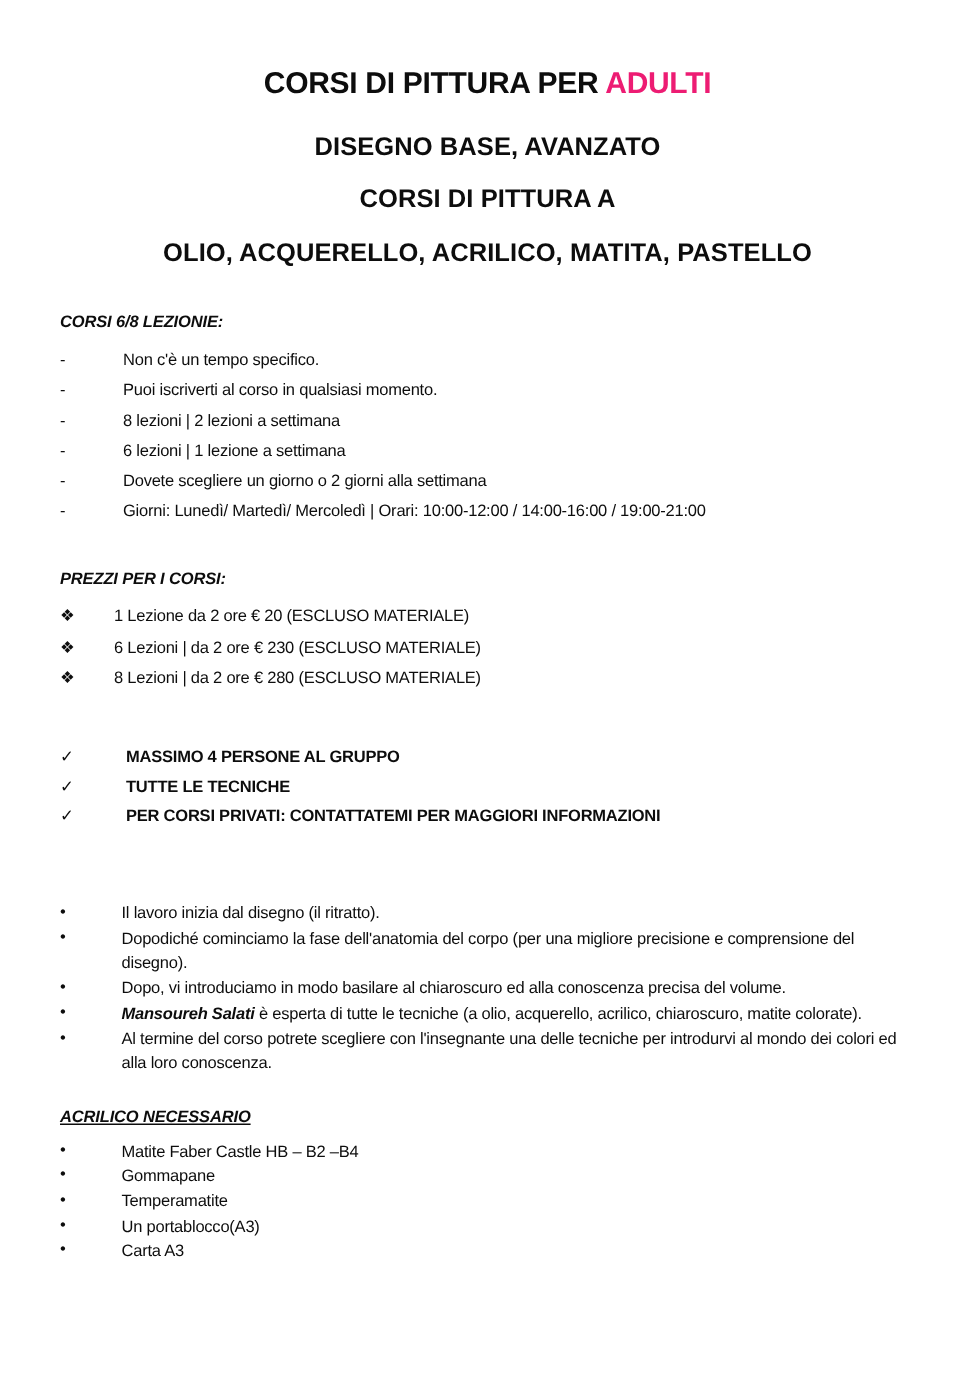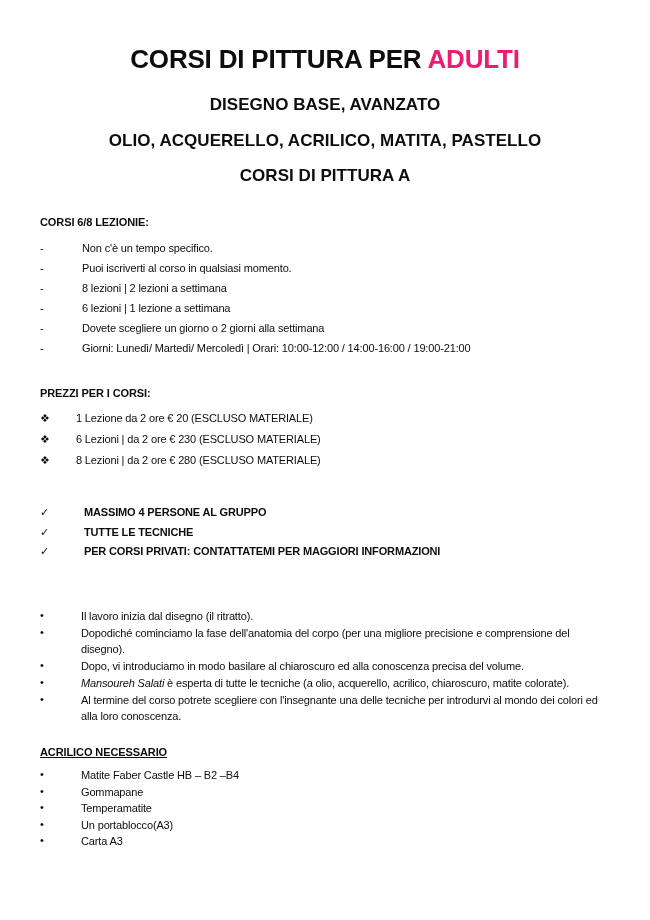--- a/index.html
+++ b/index.html
@@ -19,21 +19,21 @@
     position: relative;
     width: 650px;
     height: 920px;
     box-sizing: border-box;
     padding: 38px 40px 0 40px;
   }
 
   
   .doc-title {
     text-align: center;
-    font-size: 26px;
+    font-size: 20px;
     font-weight: bold;
     letter-spacing: -0.2px;
     margin: 0;
     padding-top: 6px;
     line-height: 1.2;
   }
   .doc-title .accent { color: #ed1c73; }
 
   .subtitle {
     text-align: center;
@@ -47,20 +47,21 @@
   .sub2 { padding-top: 15px; }
   .sub3 { padding-top: 15px; }
 
   
   .section-head {
     font-size: 11px;
     font-weight: bold;
     letter-spacing: -0.1px;
     margin: 0;
     line-height: 1.2;
+    font-style: italic;
   }
   .section-head.underline { text-decoration: underline; }
 
   
   ul.list {
     list-style: none;
     margin: 0;
     padding: 0;
   }
   ul.list > li {
@@ -113,41 +114,41 @@
     margin-bottom: 1.5px;
   }
   .bullet-list > li .marker {
     left: 25px;
     font-size: 13px;
     line-height: 1.2;
   }
 
   .bullet-list.tight > li { margin-bottom: 1px; }
 
-  .bi { font-weight: normal; font-style: italic; }
+  .bi { font-weight: bold; font-style: italic; }
 
   
   .gap-corsi      { height: 30px; }
   .gap-head-list  { height: 11px; }
   .gap-prezzi     { height: 26px; }
   .gap-checks     { height: 32px; }
   .gap-programma  { height: 34px; }
   .gap-materiale  { height: 20px; }
   .gap-mat-list   { height: 9px; }
 </style>
 </head>
 <body>
 
 <div class="page">
 
   <h1 class="doc-title"><span>CORSI DI PITTURA PER </span><span class="accent">ADULTI</span></h1>
 
   <p class="subtitle sub1">DISEGNO BASE, AVANZATO</p>
+  <p class="subtitle sub2">CORSI DI PITTURA A</p>
   <p class="subtitle sub3">OLIO, ACQUERELLO, ACRILICO, MATITA, PASTELLO</p>
-  <p class="subtitle sub2">CORSI DI PITTURA A</p>
 
   <div class="gap-corsi"></div>
   <p class="section-head">CORSI 6/8 LEZIONIE:</p>
   <div class="gap-head-list"></div>
 
   <ul class="list dash-list">
     <li>
       <span class="marker">-</span>
       <span class="txt">Non c'è un tempo specifico.</span>
     </li>

